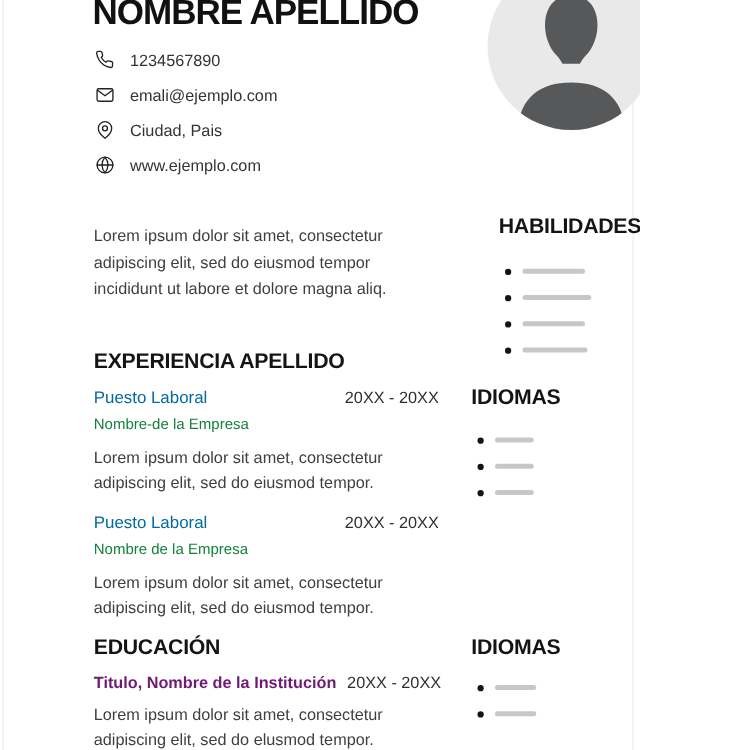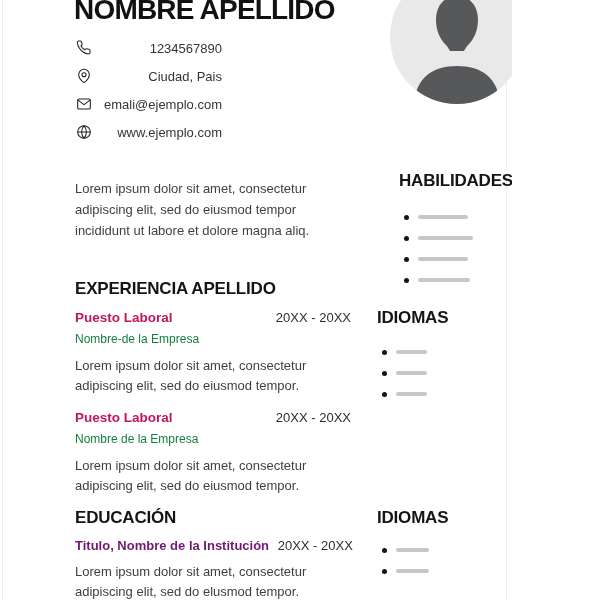--- a/index.html
+++ b/index.html
@@ -12,21 +12,21 @@
   .edge.left{left:2px;}
   .edge.right{right:5px;}
 
   
   .name{
     position:absolute;left:74px;top:-6px;margin:0;
     font-size:28px;font-weight:800;letter-spacing:-0.8px;color:#111;
     white-space:nowrap;
   }
   .contact{position:absolute;left:75px;top:40px;display:flex;flex-direction:column;gap:12px;}
-  .contact-row{display:flex;align-items:center;gap:12px;height:16px;justify-content:space-between;}
+  .contact-row{display:flex;align-items:center;gap:12px;height:16px;}
   .cicon{width:17px;height:17px;flex:0 0 17px;display:flex;align-items:center;justify-content:center;}
   .cicon svg{width:16px;height:16px;stroke:#222;fill:none;stroke-width:1.6;stroke-linecap:round;stroke-linejoin:round;}
   .ctext{font-size:13px;color:#343434;}
 
   
   .avatar{
     position:absolute;left:390px;top:-30px;width:134px;height:134px;
     border-radius:50%;background:#e9e9e9;overflow:hidden;
   }
   .avatar svg{position:absolute;left:0;top:0;width:100%;height:100%;}
@@ -35,21 +35,21 @@
   .sec{position:absolute;}
   .h2{margin:0;font-size:17px;font-weight:800;letter-spacing:-0.2px;color:#141414;line-height:20px;white-space:nowrap;}
   .body{font-size:13px;line-height:21px;color:#3f3f3f;}
   .leftcol{width:276px;}
 
   .perfil-body{margin-top:7px;width:276px;}
 
   .job{width:276px;}
   .job + .job{margin-top:13px;}
   .job-head{display:flex;justify-content:space-between;align-items:baseline;line-height:17px;}
-  .job-title{font-size:13.5px;font-weight:700;color:#be185d;}
+  .job-title{font-size:13.5px;font-weight:400;color:#0369a1;}
   .job-dates{font-size:13px;color:#2e2e2e;white-space:nowrap;}
   .job-company{font-size:12px;color:#15803d;margin-top:5px;line-height:16px;}
   .job-body{margin-top:9px;width:276px;line-height:20px;}
   .exp-jobs{margin-top:10px;}
 
   .edu-line{margin-top:9px;font-size:13px;line-height:17px;white-space:nowrap;}
   .edu-title{font-weight:700;color:#701a75;}
   .edu-dates{color:#2e2e2e;margin-left:5px;}
   .edu-body{margin-top:8px;width:276px;line-height:20px;}
 
@@ -73,34 +73,34 @@
       <span class="cicon">
         <svg viewBox="0 0 24 24">
             <path d="M21 16.5v2.6a1.9 1.9 0 0 1-2.1 1.9 19 19 0 0 1-8.3-3A18.7 18.7 0 0 1 4.9 12 19 19 0 0 1 2 3.7 1.9 1.9 0 0 1 3.9 1.6h2.6a1.9 1.9 0 0 1 1.9 1.6c.12.93.35 1.84.66 2.7a1.9 1.9 0 0 1-.43 2L7.5 9a15.2 15.2 0 0 0 5.7 5.7l1.1-1.1a1.9 1.9 0 0 1 2-.43c.87.32 1.78.54 2.7.66A1.9 1.9 0 0 1 21 16.5z"></path>
           </svg>
       </span>
       <span class="ctext">1234567890</span>
     </div>
     <div class="contact-row">
       <span class="cicon">
         <svg viewBox="0 0 24 24">
+            <rect x="2.5" y="4.5" width="19" height="15" rx="2"></rect>
+            <path d="M3.5 6.5 12 13l8.5-6.5"></path>
+          </svg>
+      </span>
+      <span class="ctext">emali@ejemplo.com</span>
+    </div>
+    <div class="contact-row">
+      <span class="cicon">
+        <svg viewBox="0 0 24 24">
             <path d="M20 10c0 6-8 12-8 12s-8-6-8-12a8 8 0 0 1 16 0z"></path>
             <circle cx="12" cy="10" r="3"></circle>
           </svg>
       </span>
       <span class="ctext">Ciudad, Pais</span>
-    </div>
-    <div class="contact-row">
-      <span class="cicon">
-        <svg viewBox="0 0 24 24">
-            <rect x="2.5" y="4.5" width="19" height="15" rx="2"></rect>
-            <path d="M3.5 6.5 12 13l8.5-6.5"></path>
-          </svg>
-      </span>
-      <span class="ctext">emali@ejemplo.com</span>
     </div>
     <div class="contact-row">
       <span class="cicon">
         <svg viewBox="0 0 24 24">
             <circle cx="12" cy="12" r="9.5"></circle>
             <path d="M2.5 12h19"></path>
             <path d="M12 2.5a14.5 14.5 0 0 1 0 19a14.5 14.5 0 0 1 0-19z"></path>
           </svg>
       </span>
       <span class="ctext">www.ejemplo.com</span>

